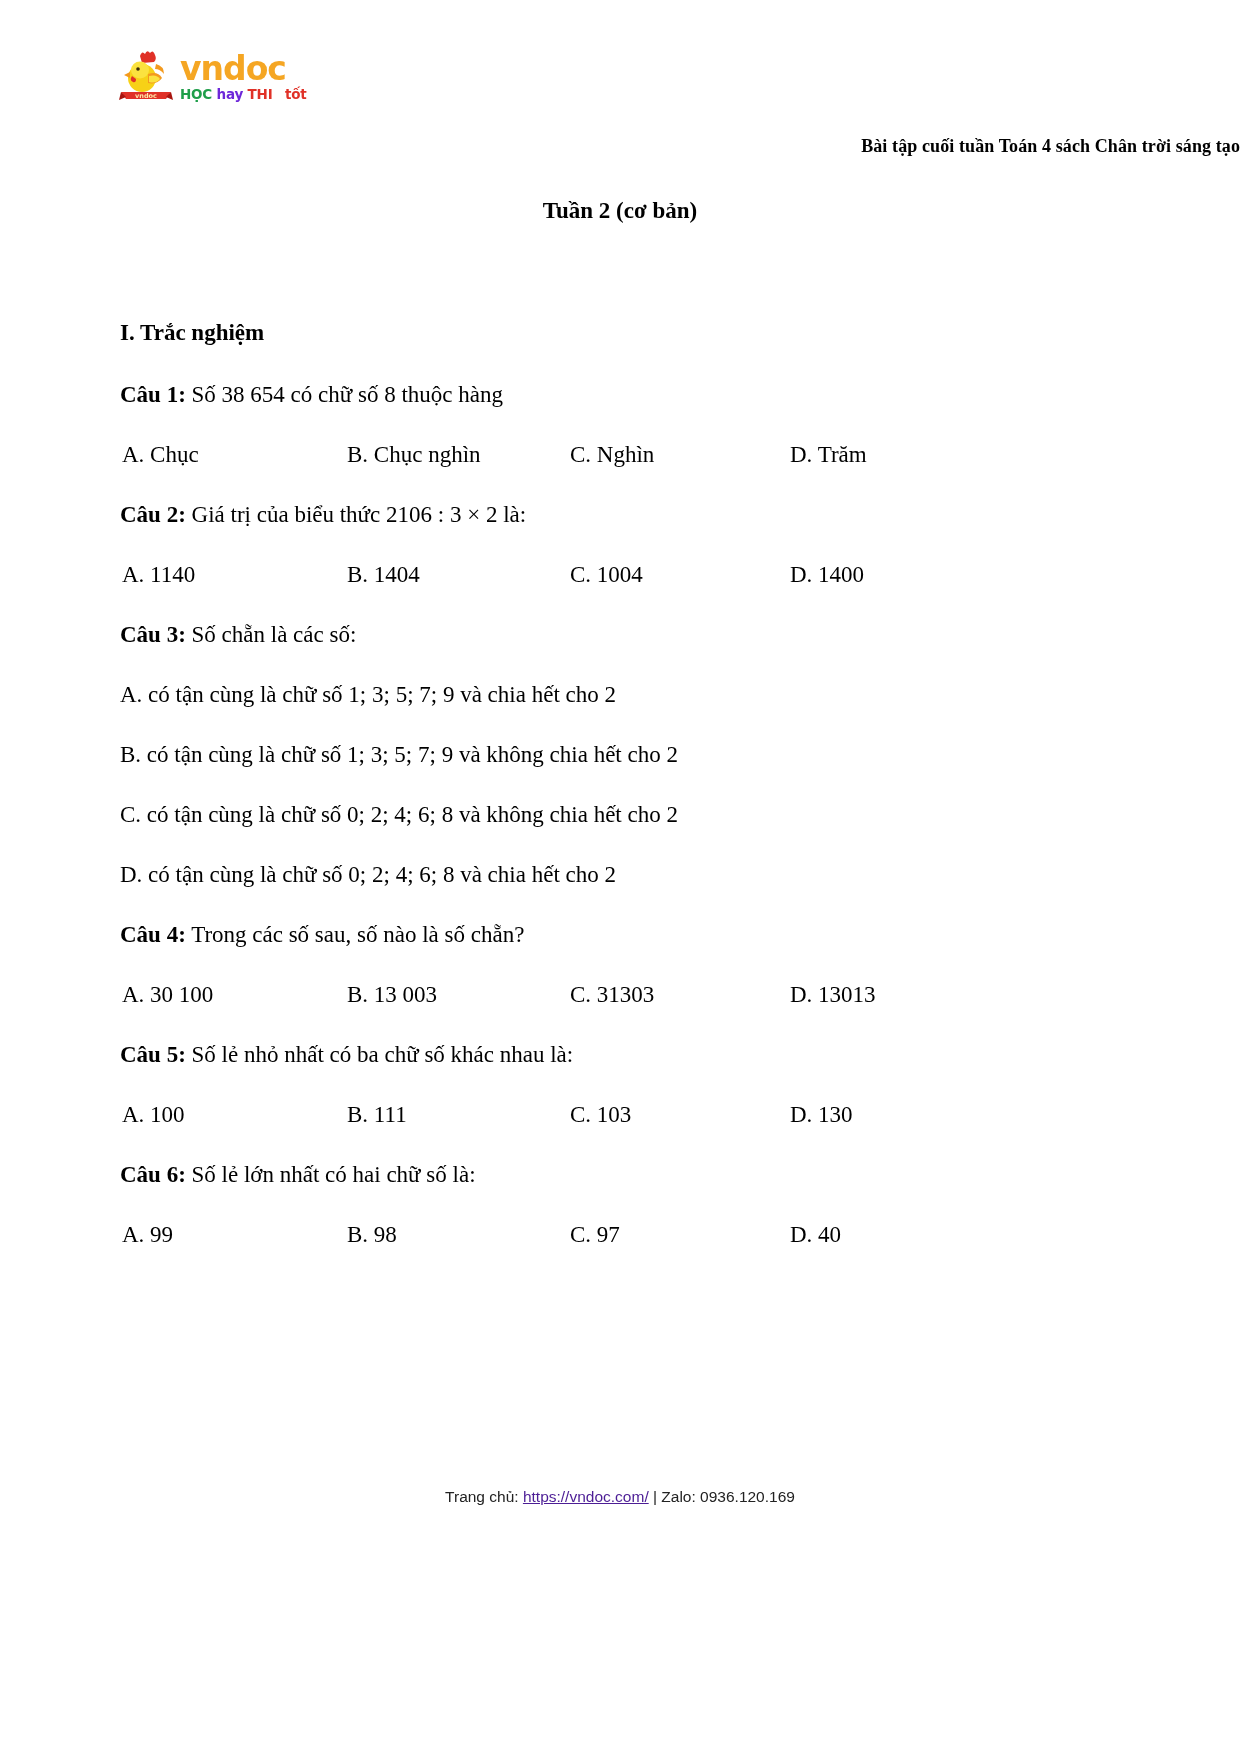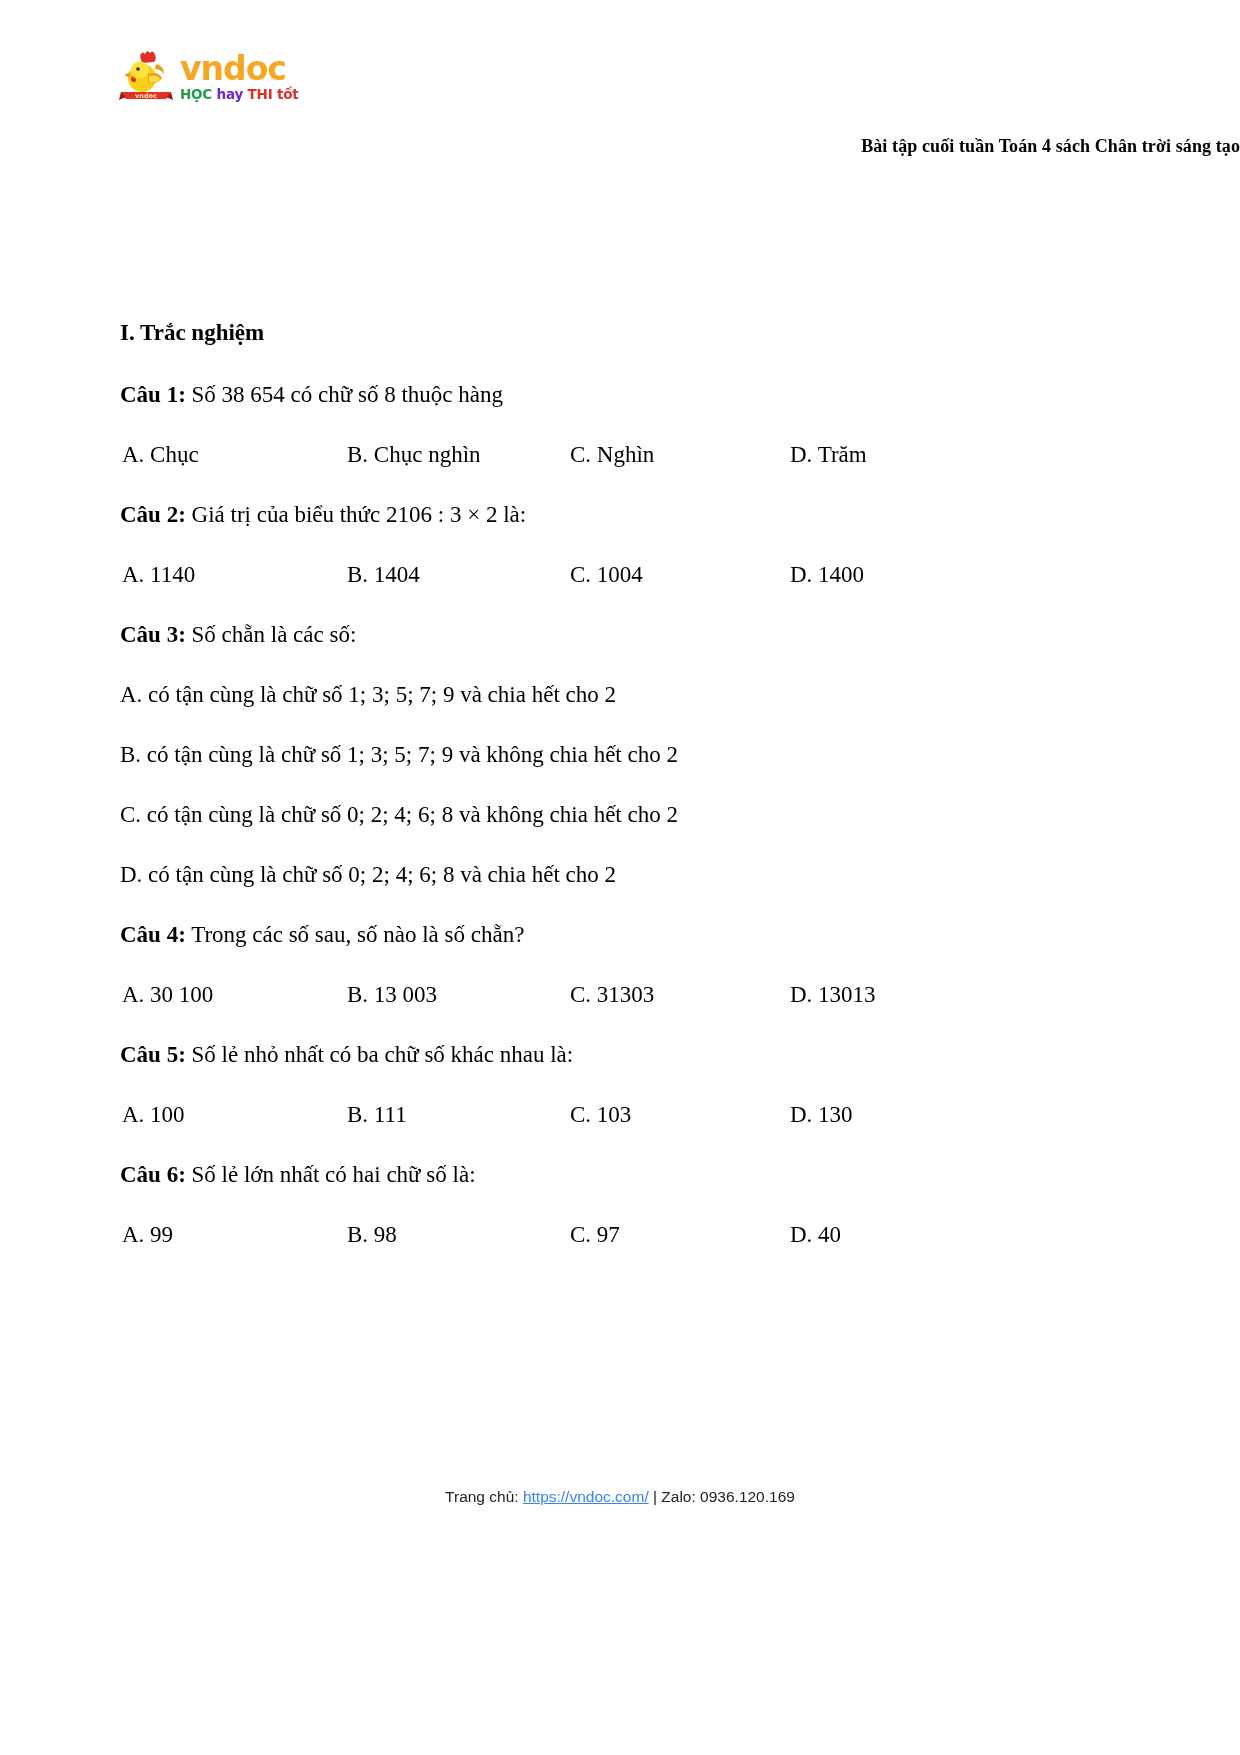--- a/index.html
+++ b/index.html
@@ -58,21 +58,21 @@
     font-weight: bold;
     font-size: 13.5px;
     line-height: 16px;
     letter-spacing: -0.2px;
     white-space: nowrap;
     margin-top: 1px;
   }
   .logo-tag .t-hoc { color: #1f9e4a; }
   .logo-tag .t-hay { color: #6d28d9; text-align: center; }
   .logo-tag .t-thi { color: #e03127; }
-  .logo-tag .t-tot { color: #e03127; }
+  .logo-tag .t-tot { color: #e03127; margin-left: 8px; }
 
   
   .doc-title {
     position: absolute;
     left: 0;
     right: 0;
     top: 130px;
     text-align: right;
     font-weight: bold;
     font-size: 18px;
@@ -148,21 +148,21 @@
     left: 0;
     right: 0;
     top: 1487px;
     text-align: center;
     font-family: "Liberation Sans", sans-serif;
     font-size: 15.5px;
     line-height: 20px;
     color: #222222;
   }
   .footer a {
-    color: #3b82f6;
+    color: #4c1d95;
   }
 </style>
 </head>
 <body>
 
 <div class="page">
 
   <div class="logo">
     <div class="logo-mark">
       <svg viewBox="0 0 58 58" width="58" height="58" aria-hidden="true">
@@ -190,20 +190,21 @@
         <text x="28" y="50" font-family="DejaVu Sans, sans-serif" font-size="6.5" font-weight="bold" fill="#ffe9a8" text-anchor="middle">vndoc</text>
       </svg>
     </div>
     <div class="logo-text">
       <div class="logo-word">vndoc</div>
       <div class="logo-tag"><span class="t-hoc">HỌC</span> <span class="t-hay">hay</span> <span class="t-thi">THI</span> <span class="t-tot">tốt</span></div>
     </div>
   </div>
 
   <div class="doc-title">Bài tập cuối tuần Toán 4 sách Chân trời sáng tạo</div>
+  <div class="doc-subtitle">Tuần 2 (cơ bản)</div>
 
   <div class="content">
 
     <div class="section-heading">I. Trắc nghiệm</div>
 
     <div class="question"><span class="q-label">Câu 1:</span><span> Số 38 654 có chữ số 8 thuộc hàng</span></div>
     <div class="options-row">
       <span class="opt c0">A. Chục</span>
       <span class="opt c1">B. Chục nghìn</span>
       <span class="opt c2">C. Nghìn</span>

